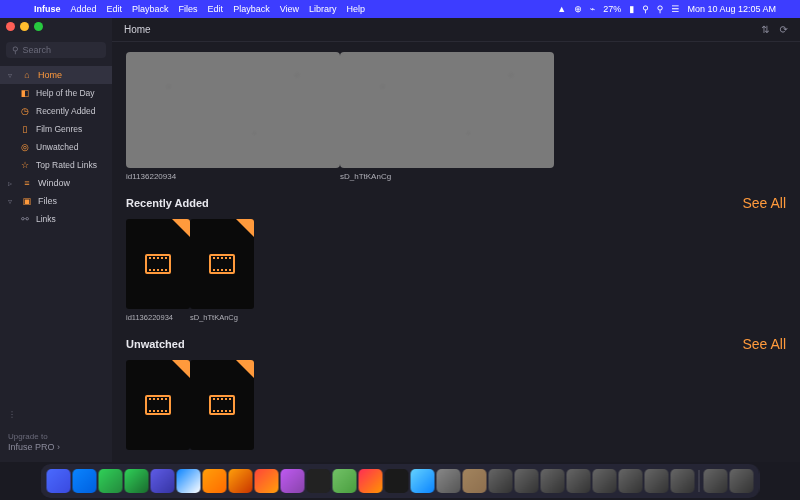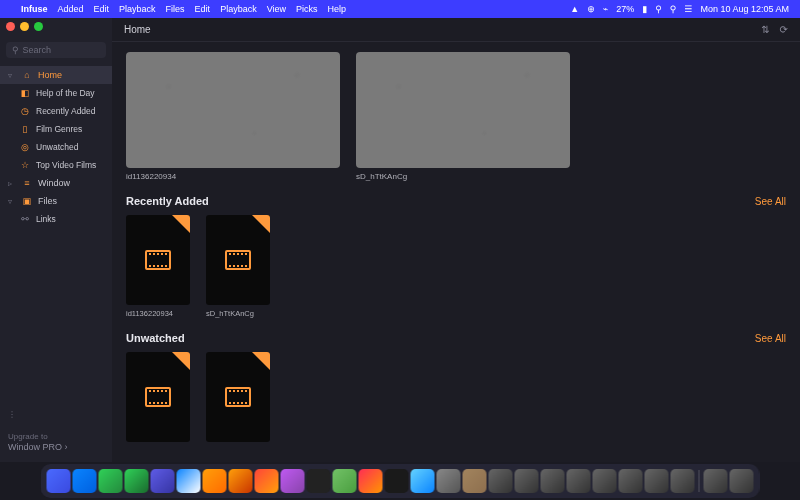--- a/index.html
+++ b/index.html
@@ -1,17 +1,17 @@
 <!DOCTYPE html>
 <html><head>
 <meta charset="utf-8">
 <style>
 *{margin:0;padding:0;box-sizing:border-box;font-family:-apple-system,BlinkMacSystemFont,'Segoe UI',sans-serif}
 body{width:800px;height:500px;background:#1a1a22;overflow:hidden;position:relative}
-.menubar{height:18px;background:#3d3dff;display:flex;align-items:center;padding:0 11px;color:#fff;font-size:9px}
+.menubar{height:18px;background:#3d3dff;display:flex;align-items:center;padding:0 24px;color:#fff;font-size:9px}
 .menubar .apple{margin-right:10px}
 .menubar .app{font-weight:600;margin-right:10px}
 .menubar .mitem{margin-right:10px;cursor:default}
 .menubar .spacer{flex:1}
 .menubar .ricon{margin-left:8px;font-size:9px}
 .traffic{position:absolute;top:22px;left:6px;display:flex;gap:5px}
 .traffic span{width:9px;height:9px;border-radius:50%;display:block}
 .tl-r{background:#ff5f56}.tl-y{background:#ffbd2e}.tl-g{background:#27c93f}
 .window{display:flex;height:444px;margin-top:0;background:#1c1c24}
 .sidebar{width:112px;background:#21212b;display:flex;flex-direction:column;padding-top:20px}
@@ -25,27 +25,27 @@
 .nicon{width:10px;text-align:center;color:#ff9a3c;font-size:9px}
 .nicon.gray{color:#8a8a9a}
 .chev{width:8px;color:#6a6a7a;font-size:8px}
 .upgrade{padding:8px;color:#6a6a7a;font-size:8px;line-height:1.3}
 .upgrade .pro{color:#8a8a9a;font-size:9px}
 .main{flex:1;background:#1c1c24;overflow:hidden}
 .header{height:24px;display:flex;align-items:center;padding:0 12px;color:#d0d0d8;font-size:10px;font-weight:500;border-bottom:1px solid #2a2a34}
 .header .hspacer{flex:1}
 .header .hicon{color:#8a8a9a;margin-left:10px;font-size:10px}
 .content{padding:10px 14px;height:420px;overflow:hidden}
-.row{display:flex;gap:16px;margin-bottom:4px}
+.row{display:flex;gap:0;margin-bottom:4px}
 .hero-card{width:214px;height:116px;background:#7a7a7a;border-radius:4px;position:relative;overflow:hidden}
 .hero-card::before{content:"";position:absolute;inset:0;background-image:radial-gradient(circle at 20% 30%,rgba(100,100,100,.3) 0,transparent 2%),radial-gradient(circle at 60% 70%,rgba(100,100,100,.3) 0,transparent 2%),radial-gradient(circle at 80% 20%,rgba(100,100,100,.3) 0,transparent 2%);opacity:.4}
 .hero-label{color:#b0b0b8;font-size:8px;margin-top:4px}
 .section-head{display:flex;align-items:center;margin:14px 0 8px}
 .section-head h3{color:#e8e8ee;font-size:11px;font-weight:600;flex:1}
-.seeall{color:#ff9a3c;font-size:10px}
+.seeall{color:#ff9a3c;font-size:14px}
 .tile{width:64px}
 .thumb{width:64px;height:90px;background:#0a0a0a;border-radius:3px;position:relative;overflow:hidden;display:flex;align-items:center;justify-content:center}
 .corner{position:absolute;top:0;right:0;width:0;height:0;border-left:18px solid transparent;border-top:18px solid #ff9a3c}
 .film-icon{width:26px;height:20px;border:2px solid #ff9a3c;border-radius:2px;position:relative}
 .film-icon::before,.film-icon::after{content:"";position:absolute;left:2px;right:2px;height:2px;background:repeating-linear-gradient(90deg,#ff9a3c 0,#ff9a3c 2px,transparent 2px,transparent 4px)}
 .film-icon::before{top:1px}.film-icon::after{bottom:1px}
 .tile-label{color:#b0b0b8;font-size:7.5px;margin-top:4px;white-space:nowrap;overflow:hidden;text-overflow:ellipsis}
 .dock{position:absolute;bottom:2px;left:50%;transform:translateX(-50%);height:34px;background:rgba(60,60,90,.35);border-radius:10px;padding:3px 6px;display:flex;gap:2px;align-items:center;backdrop-filter:blur(8px)}
 .dock-item{width:24px;height:24px;border-radius:5px;background:linear-gradient(135deg,#4a6aff,#3a4ae0)}
 .dock-item:nth-child(2){background:linear-gradient(135deg,#0a84ff,#0060df)}
@@ -73,21 +73,21 @@
 <div class="menubar">
   <span class="apple"></span>
   <span class="app">Infuse</span>
   <span class="mitem">Added</span>
   <span class="mitem">Edit</span>
   <span class="mitem">Playback</span>
   <span class="mitem">Files</span>
   <span class="mitem">Edit</span>
   <span class="mitem">Playback</span>
   <span class="mitem">View</span>
-  <span class="mitem">Picks</span>
+  <span class="mitem">Library</span>
   <span class="mitem">Help</span>
   <span class="spacer"></span>
   <span class="ricon">▲</span>
   <span class="ricon">⊕</span>
   <span class="ricon">⌁</span>
   <span class="ricon">27%</span>
   <span class="ricon">▮</span>
   <span class="ricon">⚲</span>
   <span class="ricon">⚲</span>
   <span class="ricon">☰</span>
@@ -123,41 +123,41 @@
       <div class="nav-item sub">
         <span class="nicon">▯</span>
         <span>Film Genres</span>
       </div>
       <div class="nav-item sub">
         <span class="nicon">◎</span>
         <span>Unwatched</span>
       </div>
       <div class="nav-item sub">
         <span class="nicon">☆</span>
-        <span>Top Video Films</span>
+        <span>Top Rated Links</span>
       </div>
       <div class="nav-item section">
         <span class="chev">▹</span>
         <span class="nicon">≡</span>
         <span>Window</span>
       </div>
       <div class="nav-item section">
         <span class="chev">▿</span>
         <span class="nicon">▣</span>
         <span>Files</span>
       </div>
       <div class="nav-item sub">
         <span class="nicon gray">⚯</span>
         <span>Links</span>
       </div>
     </nav>
     <div class="upgrade">
       <div style="color:#6a6a7a;margin-bottom:12px">⋮</div>
       <div>Upgrade to</div>
-      <div class="pro"><span>Window PRO</span> <span>›</span></div>
+      <div class="pro"><span>Infuse PRO</span> <span>›</span></div>
     </div>
   </aside>
 
   <main class="main">
     <div class="header">
       <span>Home</span>
       <span class="hspacer"></span>
       <span class="hicon">⇅</span>
       <span class="hicon">⟳</span>
     </div>

